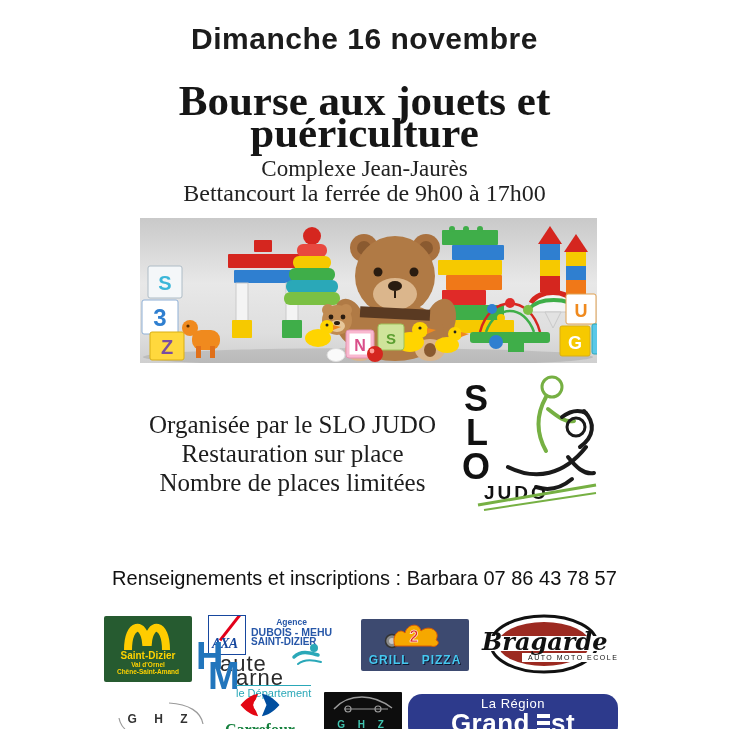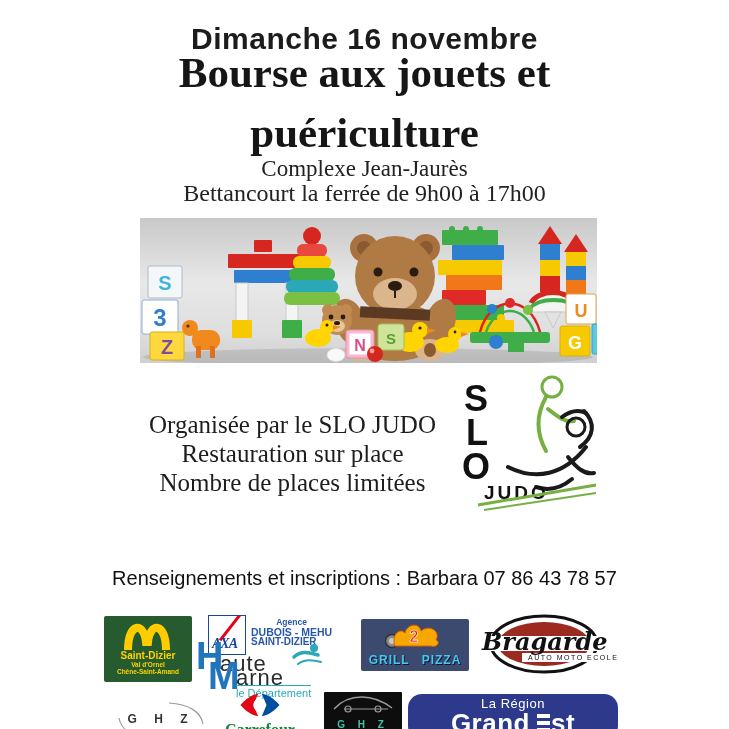--- a/index.html
+++ b/index.html
@@ -2,21 +2,21 @@
 <html><head>
 <meta charset="utf-8">
 <style>
   html,body{margin:0;padding:0;background:#fff;}
   .poster{position:relative;width:729px;height:729px;background:#ffffff;overflow:hidden;
           font-family:"Liberation Sans",sans-serif;color:#1a1a1a;margin:16px auto;}
   .abs{position:absolute;}
   .ctr{left:0;width:729px;text-align:center;}
   .date-line{top:6px;font-size:30px;font-weight:800;letter-spacing:.5px;color:#1c1c1c;}
   .serif{font-family:"Liberation Serif","DejaVu Serif",serif;}
-  .title-1{top:32px;font-size:43px;font-weight:700;color:#161616;}
+  .title-1{top:60px;font-size:43px;font-weight:700;color:#161616;}
   .title-2{top:92px;font-size:43px;font-weight:700;color:#161616;}
   .venue{top:140px;font-size:23px;color:#222;}
   .schedule{top:164px;font-size:24px;color:#222;}
   .photo{left:140px;top:202px;width:457px;height:145px;overflow:hidden;}
   .photo svg{display:block;}
   .info-block{left:105px;top:394px;width:375px;text-align:center;
               font-size:25px;color:#1d1d1d;line-height:29px;}
   .slo-logo{left:450px;top:355px;width:152px;height:142px;}
   .contact{top:551px;font-size:20px;color:#111;}
   

